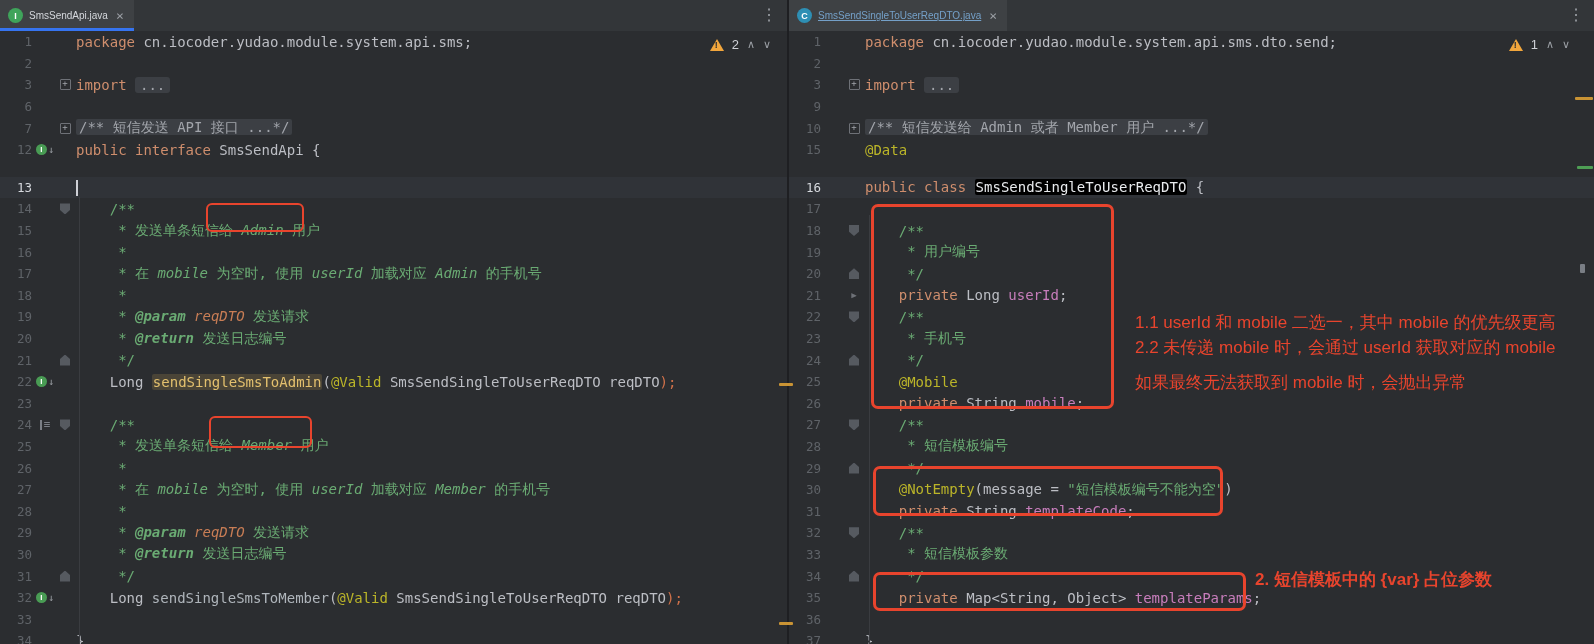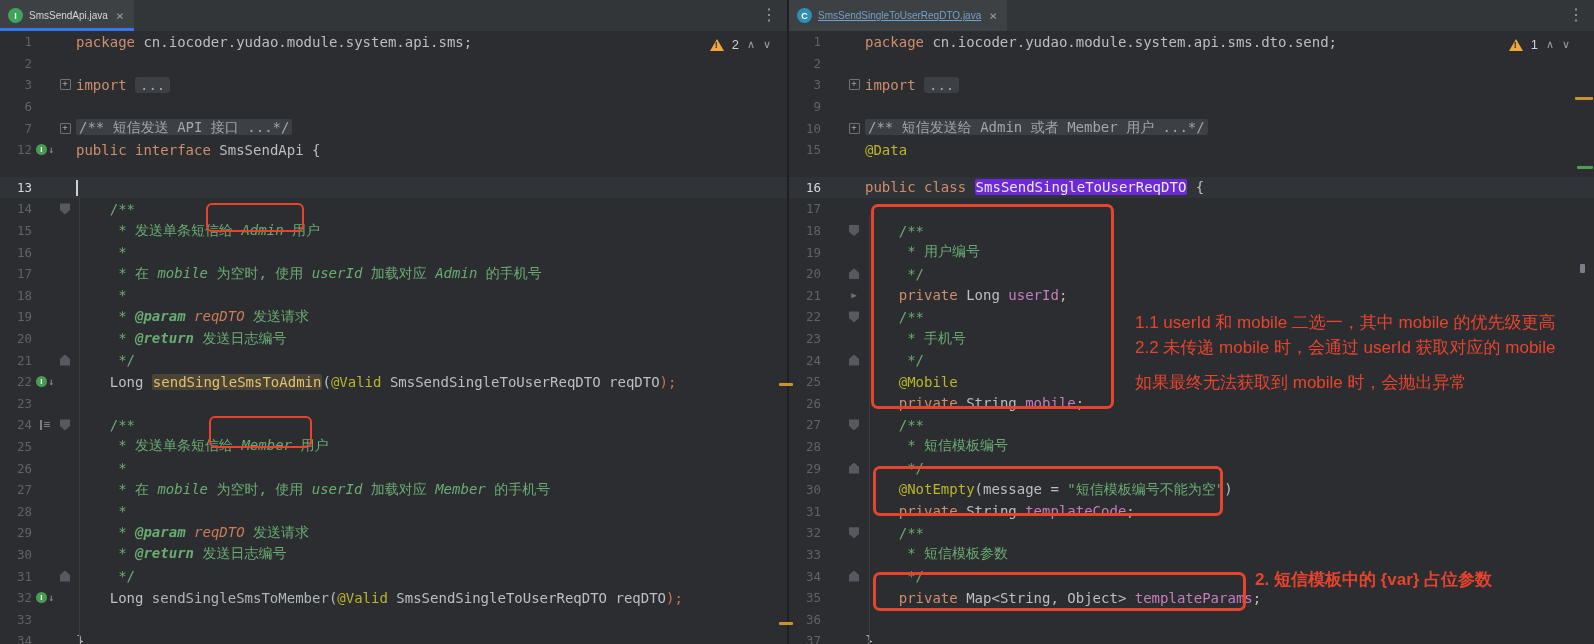--- a/index.html
+++ b/index.html
@@ -40,21 +40,21 @@
   .tk-doc{color:#6AAB73;}
   .tk-doci{color:#6AAB73;font-style:italic;}
   .tk-doctag{color:#6AAB73;font-style:italic;font-weight:bold;}
   .tk-docval{color:#C87D55;font-style:italic;}
   .tk-ann{color:#BBB529;}
   .tk-str{color:#6AAB73;}
   .tk-fld{color:#C77DBB;}
   .tk-mth{color:#AFB5BB;}
   .tk-orn{color:#D0714A;}
   .tk-mhl{color:#E3C06E;background:#4A4437;border-radius:2px;padding:0 1px;}
-  .tk-cls{color:#E8EAED;background:#6d28d9;border-radius:2px;padding:0 1px;}
+  .tk-cls{color:#E8EAED;background:#000000;border-radius:2px;padding:0 1px;}
   .tk-fcmt{color:#A2A5AB;background:#3C3F44;border-radius:2px;padding:0 3px;}
   .tk-fbox{color:#A2A5AB;background:#3C3F44;border-radius:3px;padding:0 5px;}
   .tk-caret{display:inline-block;width:2px;height:16px;background:#CED0D6;vertical-align:middle;}
 
   
   .impl-circle{width:11px;height:11px;border-radius:50%;background:#499C54;color:#fff;display:flex;
                align-items:center;justify-content:center;font-size:8px;font-weight:bold;
                font-family:"Liberation Sans",sans-serif;}
   .impl-arrow{color:#9CA0A6;font-size:10px;}
   .list-icon{color:#7A7E85;font-size:11px;border-left:2px solid #7A7E85;padding-left:2px;line-height:10px;}

